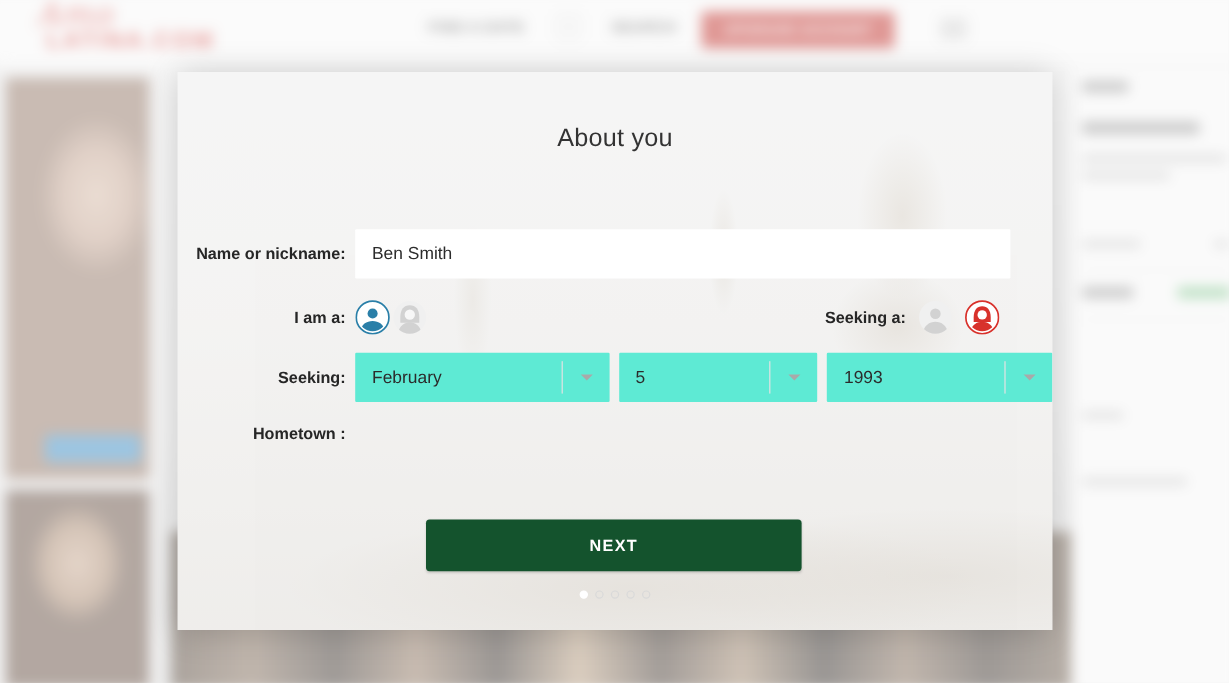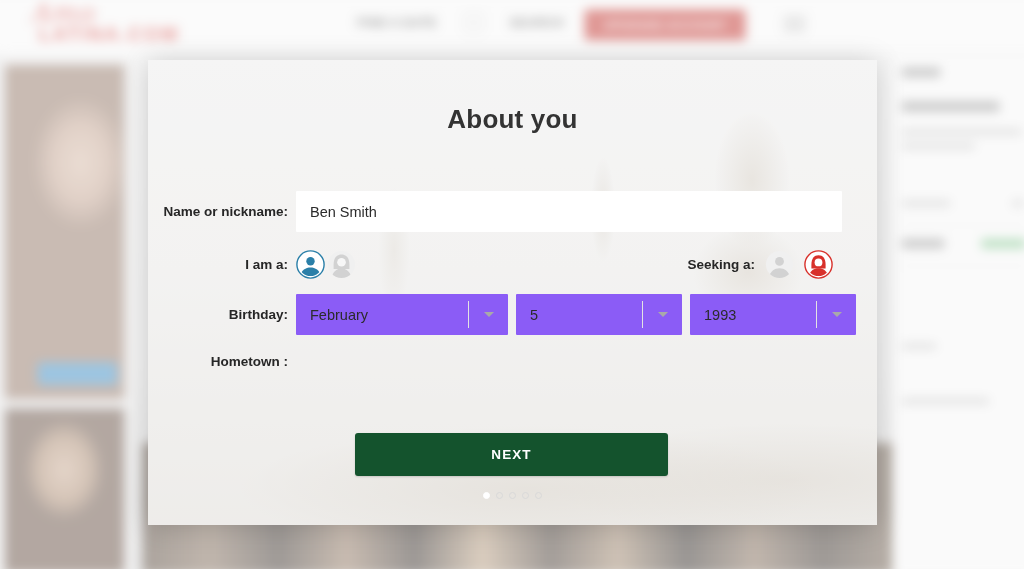--- a/index.html
+++ b/index.html
@@ -213,23 +213,23 @@
   }
   #modal-inner {
     position: relative;
     width: 100%; height: 100%;
   }
 
   #modal-title {
     position: absolute;
     top: 44px; left: 0; width: 100%;
     text-align: center;
-    font-size: 26px;
+    font-size: 21px;
     color: #333;
-    font-weight: bold;
+    font-weight: normal;
     letter-spacing: .2px;
   }
 
   .form-row {
     position: absolute;
     left: 0; width: 100%;
     display: flex;
     align-items: center;
   }
   .row-name      { top: 131px; }
@@ -287,32 +287,32 @@
     border-radius: 50%;
     position: relative;
     display: inline-block;
     overflow: visible;
   }
   .avatar svg { display: block; }
 
   
   .sel {
     height: 41px;
-    background: #8b5cf6;
+    background: #5eead4;
     position: relative;
     display: flex;
     align-items: center;
     font-size: 14.5px;
     color: #2b2b2b;
     padding-left: 14px;
     border-radius: 1px;
   }
   .sel-month { width: 212px; margin-left: 8px; }
   .sel-day   { width: 166px; margin-left: 8px; }
-  .sel-year  { width: 166px; margin-left: 8px; }
+  .sel-year  { width: 188px; margin-left: 8px; }
   .sel .divider {
     position: absolute;
     right: 39px; top: 7px;
     width: 1px; height: 27px;
     background: #e3e3e3;
   }
   .sel .caret {
     position: absolute;
     right: 14px; top: 18px;
     width: 0; height: 0;
@@ -476,21 +476,21 @@
           </span>
         </div>
       </div>
 
       <div class="form-row row-name">
         <div class="fld-label">Name or nickname:</div>
         <input class="txt-input input-name" type="text" value="Ben Smith" style="">
       </div>
 
       <div class="form-row row-birthday">
-        <div class="fld-label">Birthday:</div>
+        <div class="fld-label">Seeking:</div>
 
         <div class="sel sel-month">
           <span>February</span>
           <span class="divider"></span>
           <span class="caret"></span>
         </div>
 
         <div class="sel sel-day">
           <span>5</span>
           <span class="divider"></span>

